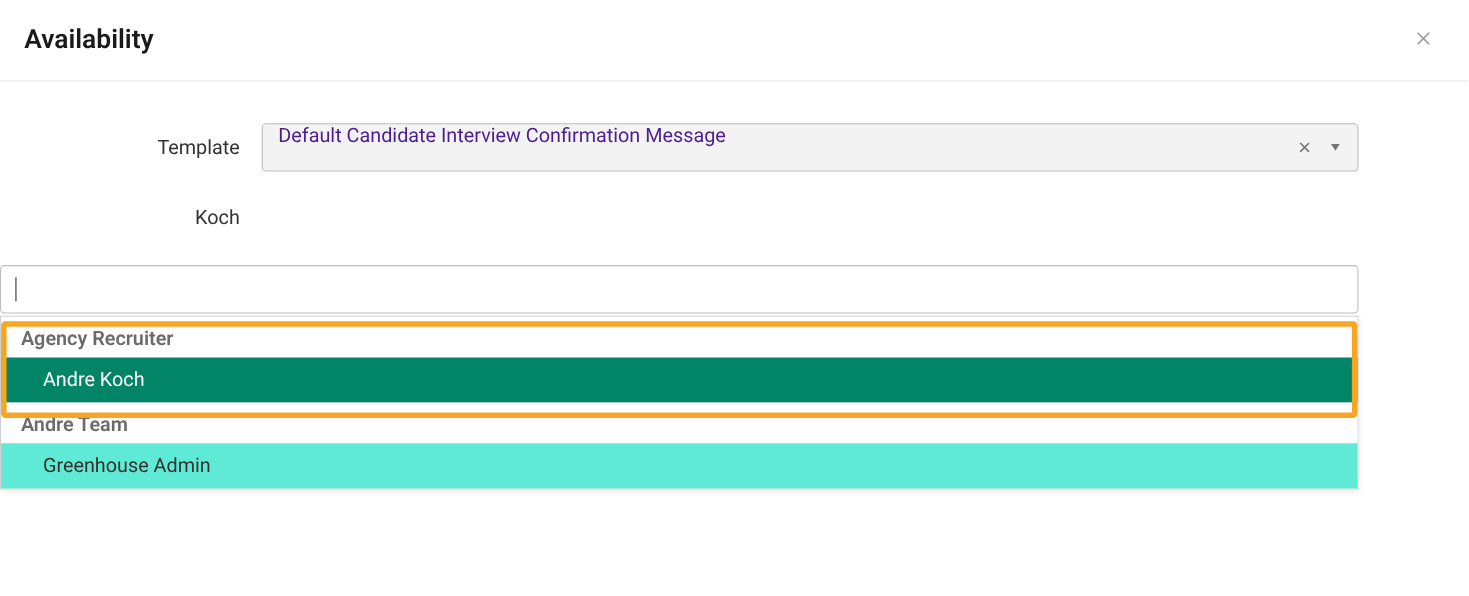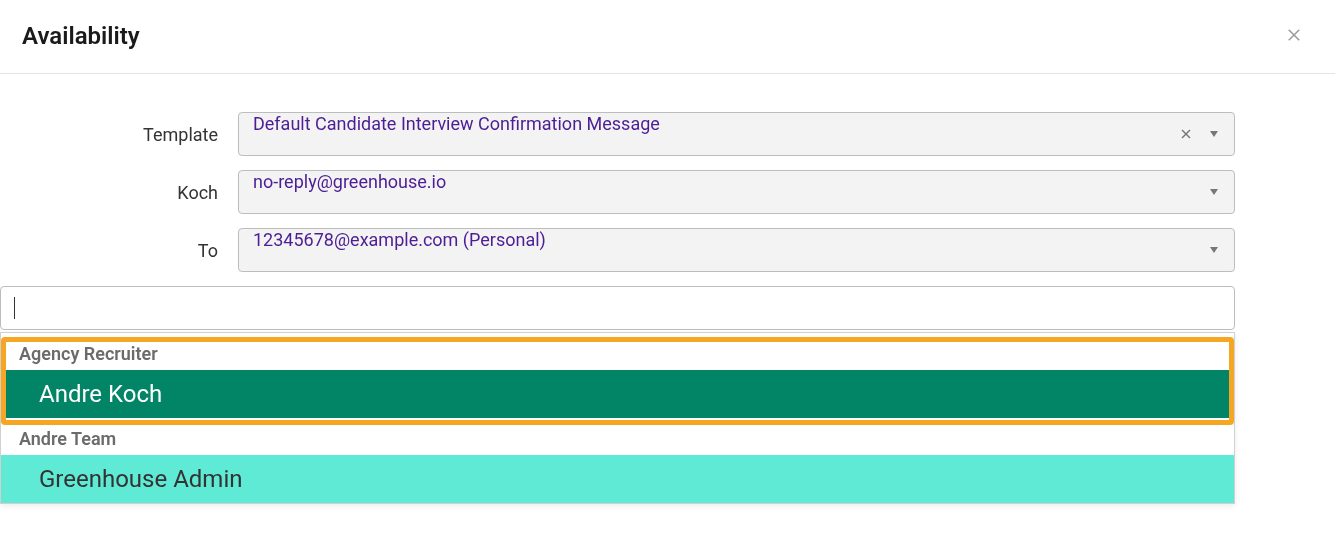--- a/index.html
+++ b/index.html
@@ -38,21 +38,21 @@
     .close-btn svg {
       width: 18px;
       height: 18px;
     }
     .form-container {
       padding: 38px 100px 0 0;
     }
     .form-row {
       display: flex;
       align-items: center;
-      margin-bottom: 14px;
+      margin-bottom: 32px;
       position: relative;
     }
     .form-label {
       width: 238px;
       text-align: right;
       padding-right: 20px;
       font-size: 18px;
       color: #333;
     }
     .form-field {
@@ -150,21 +150,21 @@
     }
     .dropdown-group-label {
       padding: 10px 18px 6px 18px;
       font-size: 18px;
       color: #6b6b6b;
       font-weight: 600;
       background: #ffffff;
     }
     .dropdown-option {
       padding: 10px 18px 10px 38px;
-      font-size: 24px;
+      font-size: 18px;
       cursor: pointer;
     }
     .dropdown-option.selected {
       background: #028467;
       color: #ffffff;
     }
     .dropdown-option.normal {
       color: #333;
       background: #5eead4;
     }
@@ -208,45 +208,22 @@
           <svg viewBox="0 0 24 16" fill="currentColor">
             <polygon points="4,2 20,2 12,14"></polygon>
           </svg>
         </span>
       </div>
     </div>
   </div>
 
   <div class="form-row">
     <div class="form-label">Koch</div>
-    <div class="form-field">
-      <div class="select-field">
-        <span>no-reply@greenhouse.io</span>
-        <span class="chevron-icon">
-          <svg viewBox="0 0 24 16" fill="currentColor">
-            <polygon points="4,2 20,2 12,14"></polygon>
-          </svg>
-        </span>
-      </div>
-    </div>
-  </div>
-
-  <div class="form-row">
-    <div class="form-label">To</div>
-    <div class="form-field">
-      <div class="select-field">
-        <span>12345678@example.com (Personal)</span>
-        <span class="chevron-icon">
-          <svg viewBox="0 0 24 16" fill="currentColor">
-            <polygon points="4,2 20,2 12,14"></polygon>
-          </svg>
-        </span>
-      </div>
-    </div>
-  </div>
+  </div>
+
 
   <div class="form-row">
     <div class="cc-wrapper">
       <input type="text" class="input-field" value="" style="">
       <div class="cursor-indicator"></div>
       <div class="dropdown">
         <div class="highlight-box"></div>
         <div class="dropdown-group-label">Agency Recruiter</div>
         <div class="dropdown-option selected">Andre Koch</div>
         <div class="dropdown-group-label">Andre Team</div>

